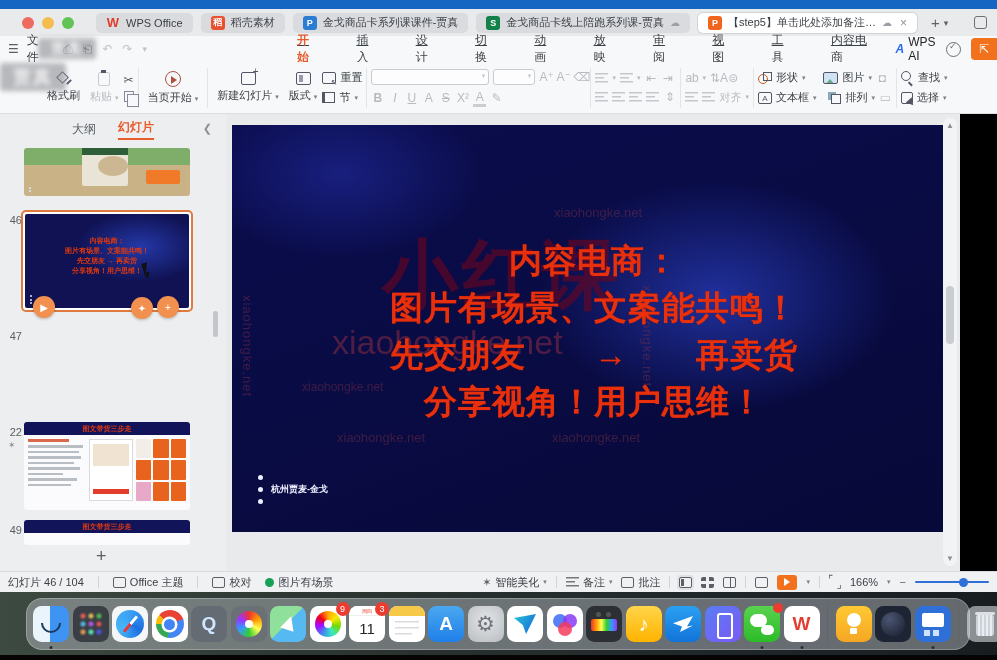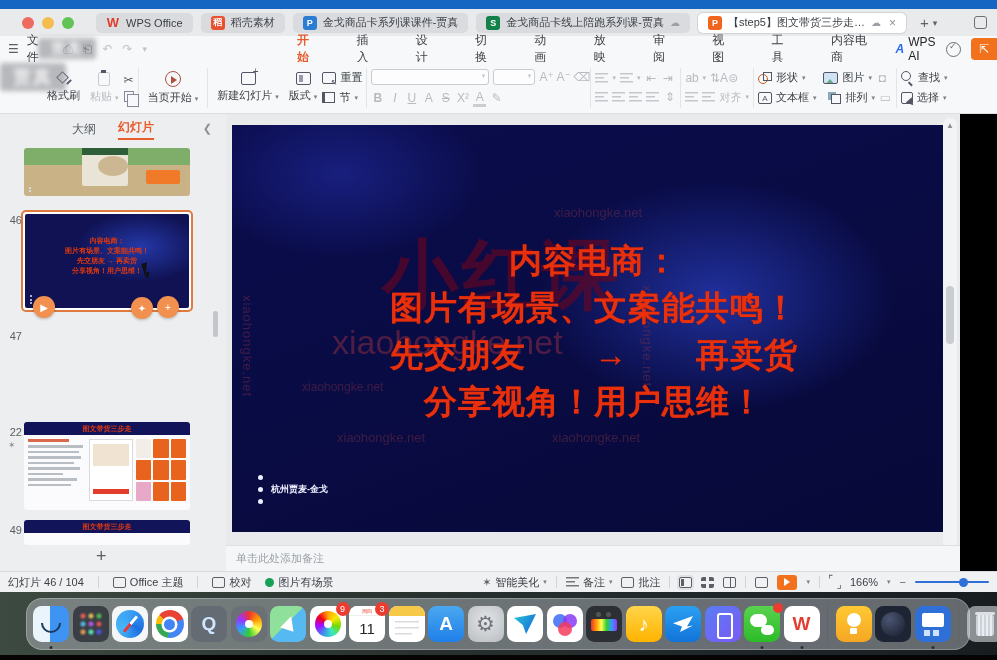--- a/index.html
+++ b/index.html
@@ -34,21 +34,21 @@
   .stackico { margin-left:auto; width:13px; height:13px; border:1.5px solid #6a7076; border-radius:3px;
               position:relative; }
 
   
   #menubar { position:absolute; left:0; top:36px; width:997px; height:26px; background:#f7f8f9;
              display:flex; align-items:center; font-size:12px; color:#3c4146; }
   .mb-burger { margin-left:8px; font-size:12px; color:#5a6066; }
   .mb-file { margin-left:8px; }
   .qat { display:flex; align-items:center; gap:10px; margin-left:14px; color:#6a7076; font-size:12px; }
   .qat .gray { color:#c0c4c8; }
-  .menuitems { display:flex; align-items:flex-start; gap:39px; margin-left:150px; }
+  .menuitems { display:flex; align-items:flex-start; gap:39px; margin-left:150px;text-decoration:underline; }
   .mi { position:relative; cursor:default; }
   .mi.active { color:#e85b2a; font-weight:bold; }
   .mi.active::after { content:""; position:absolute; left:2px; right:2px; bottom:-6px; height:2px; background:#e85b2a; }
   .wpsai { display:flex; align-items:center; gap:4px; margin-left:24px; font-size:12px; color:#22242a; }
   .aiic { color:#2a6cf5; font-weight:bold; font-style:italic; }
   .mb-right { margin-left:auto; display:flex; align-items:center; gap:10px; margin-right:0; }
   .circ-check { width:15px; height:15px; border:1.4px solid #6a7076; border-radius:50%; position:relative; }
   .circ-check::after { content:"✓"; position:absolute; left:2px; top:-2px; font-size:9px; color:#6a7076; }
   .share-btn { width:26px; height:22px; background:#f2711c; border-radius:4px 0 0 4px; color:#fff;
                display:flex; align-items:center; justify-content:center; font-size:12px; }
@@ -318,21 +318,21 @@
     <span class="tabico ti-blue">P</span>
     <span>金戈商品卡系列课课件-贾真</span>
   </div>
   <div class="tab">
     <span class="tabico ti-green">S</span>
     <span>金戈商品卡线上陪跑系列课-贾真</span>
     <span class="cloudico">☁</span>
   </div>
   <div class="tab active">
     <span class="tabico ti-orange">P</span>
-    <span>【step5】图文带货三步走…</span>
+    <span>【step5】单击此处添加备注…</span>
     <span class="cloudico">☁</span>
     <span class="closex">×</span>
   </div>
   <span class="tab-plus">+</span>
   <span class="tab-caret">▾</span>
   <span class="stackico"></span>
 </div>
 
 <div id="menubar">
   <span class="mb-burger">☰</span>
@@ -608,23 +608,20 @@
               <i></i>
             </span>
           <span>杭州贾麦-金戈</span>
         </div>
       </div>
       <div id="vscroll">
         <span class="vs-arrow" style="top:3px;">▲</span>
         <span class="vs-thumb"></span>
         <span class="vs-arrow" style="bottom:3px;">▼</span>
       </div>
-    </div>
-    <div id="notesbar">
-      <span>单击此处添加备注</span>
     </div>
   </div>
 </div>
 
 <div id="statusbar">
   <span class="st-item">幻灯片 46 / 104</span>
   <span class="st-sep"></span>
   <span class="st-item">
     <span class="vico"></span>
     <span>Office 主题</span>

